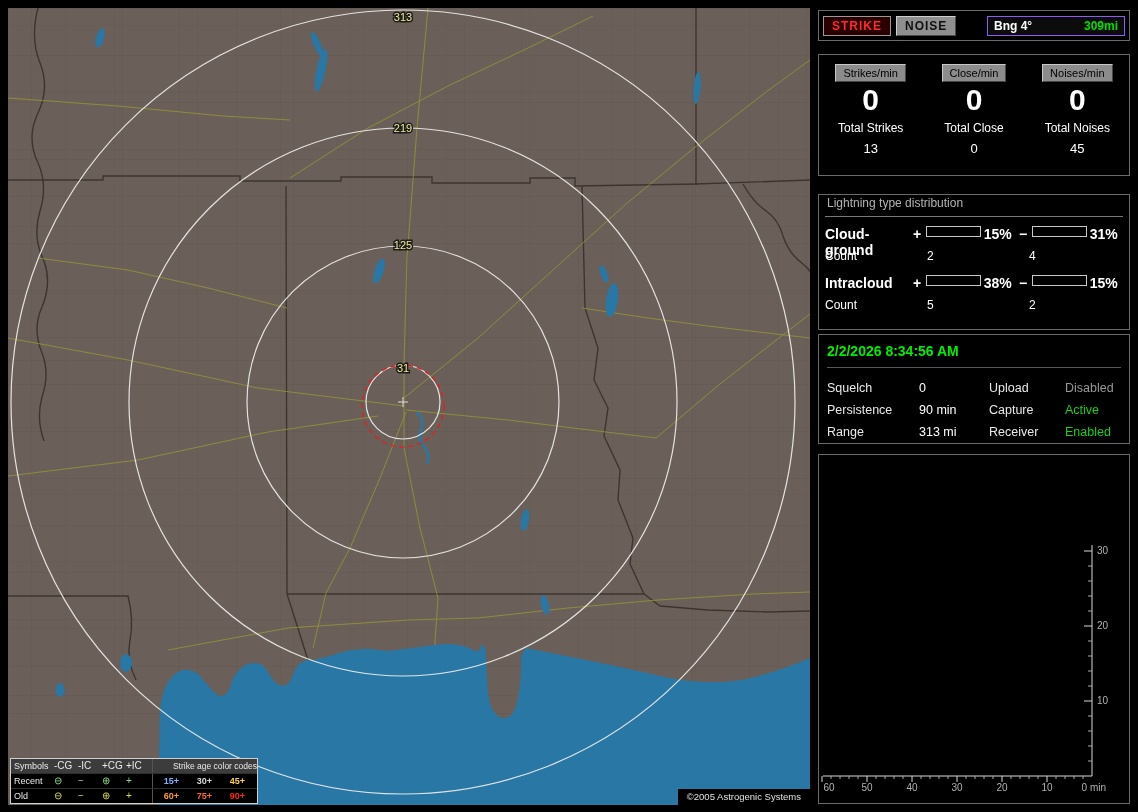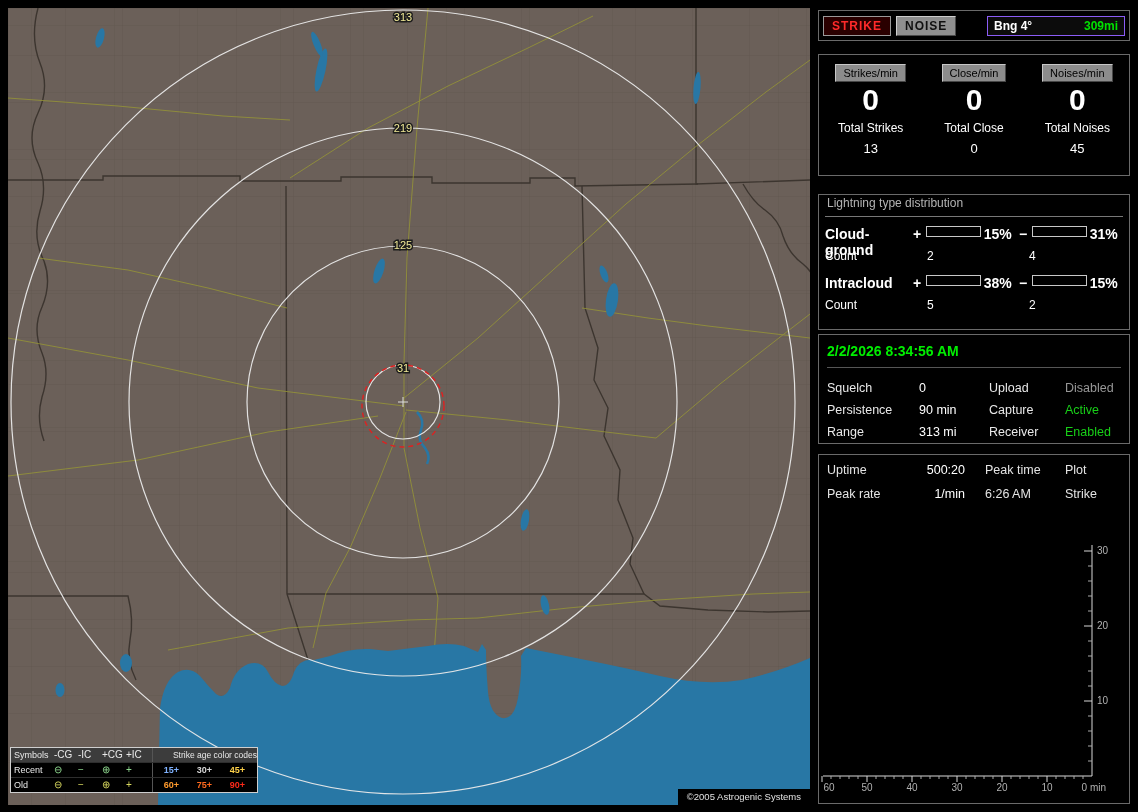--- a/index.html
+++ b/index.html
@@ -5,21 +5,21 @@
   html,body { margin:0; padding:0; }
   body {
     width:1138px; height:812px; background:#000;
     font-family:"Liberation Sans", sans-serif;
     position:relative; overflow:hidden; color:#fff;
   }
   
   .map-wrap { position:absolute; left:8px; top:8px; width:802px; height:797px; }
   .map-wrap svg { display:block; }
   .legend {
-    position:absolute; left:2px; bottom:12px; width:248px;
+    position:absolute; left:2px; bottom:1px; width:248px;
     background:#000; border:1px solid #cfcfcf; font-size:9px; color:#e8e8e8;
     box-sizing:border-box;
   }
   .lg-row { display:flex; align-items:center; height:14px; border-bottom:1px solid #2e2e2e; }
   .lg-row:last-child { border-bottom:none; }
   .lg-head { background:#3c3c3c; }
   .lg-c0 { width:40px; padding-left:3px; }
   .lg-sym { width:24px; text-align:left; font-weight:normal; font-size:10px; line-height:10px; }
   .lg-div { width:1px; align-self:stretch; background:#555; margin:0 2px; }
   .lg-age { width:33px; text-align:center; font-weight:bold; }
@@ -291,31 +291,20 @@
     <span style="color:#18d018">Active</span>
 
     <span>Range</span>
     <span class="val">313 mi</span>
     <span>Receiver</span>
     <span style="color:#18d018">Enabled</span>
   </div>
 </div>
 
 <div class="pbox box-trend">
-  <div class="trend-grid">
-    <span>Uptime</span>
-    <span class="tval">500:20</span>
-    <span class="tc3">Peak time</span>
-    <span>Plot</span>
-
-    <span>Peak rate</span>
-    <span class="tval">1/min</span>
-    <span class="tc3">6:26 AM</span>
-    <span>Strike</span>
-  </div>
 
   <svg class="graph-svg" width="310" height="268" viewBox="0 0 310 268">
     <path d="M273 10 V241 M4 241 H273" stroke="#d8d8d8" stroke-width="1" fill="none"></path>
     <path d="M265 16 h8 M265 91 h8 M265 166 h8" stroke="#d8d8d8" stroke-width="1"></path>
     <path d="M269 31 h4 M269 46 h4 M269 61 h4 M269 76 h4 M269 106 h4 M269 121 h4 M269 136 h4 M269 151 h4 M269 181 h4 M269 196 h4 M269 211 h4 M269 226 h4" stroke="#aaaaaa" stroke-width="1"></path>
     <path d="M3 241 v6 M48 241 v6 M93 241 v6 M138 241 v6 M183 241 v6 M228 241 v6" stroke="#d8d8d8" stroke-width="1"></path>
     <path d="M12 241 v3 M21 241 v3 M30 241 v3 M39 241 v3 M57 241 v3 M66 241 v3 M75 241 v3 M84 241 v3 M102 241 v3 M111 241 v3 M120 241 v3 M129 241 v3 M147 241 v3 M156 241 v3 M165 241 v3 M174 241 v3 M192 241 v3 M201 241 v3 M210 241 v3 M219 241 v3 M237 241 v3 M246 241 v3 M255 241 v3 M264 241 v3" stroke="#aaaaaa" stroke-width="1"></path>
 
     <text class="axis-label" x="278" y="19">30</text>
     <text class="axis-label" x="278" y="94">20</text>

